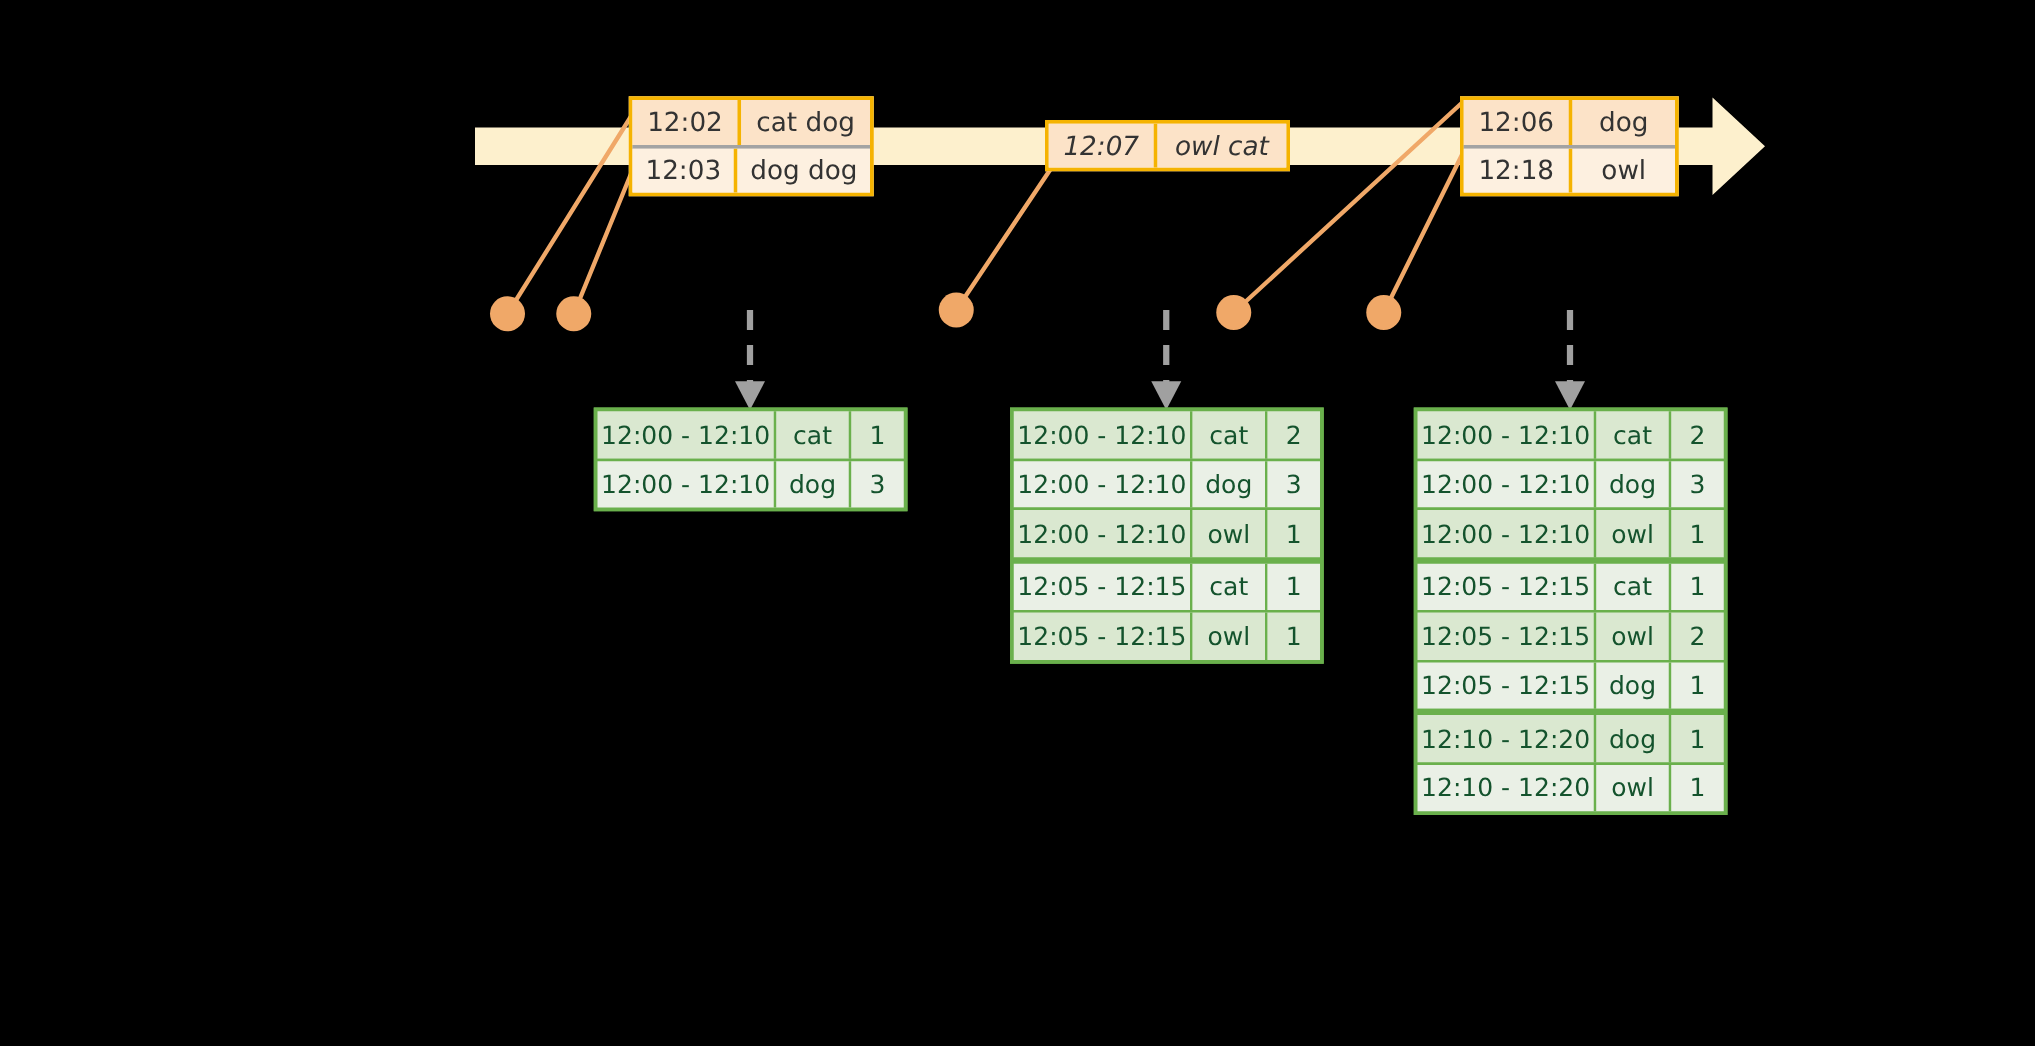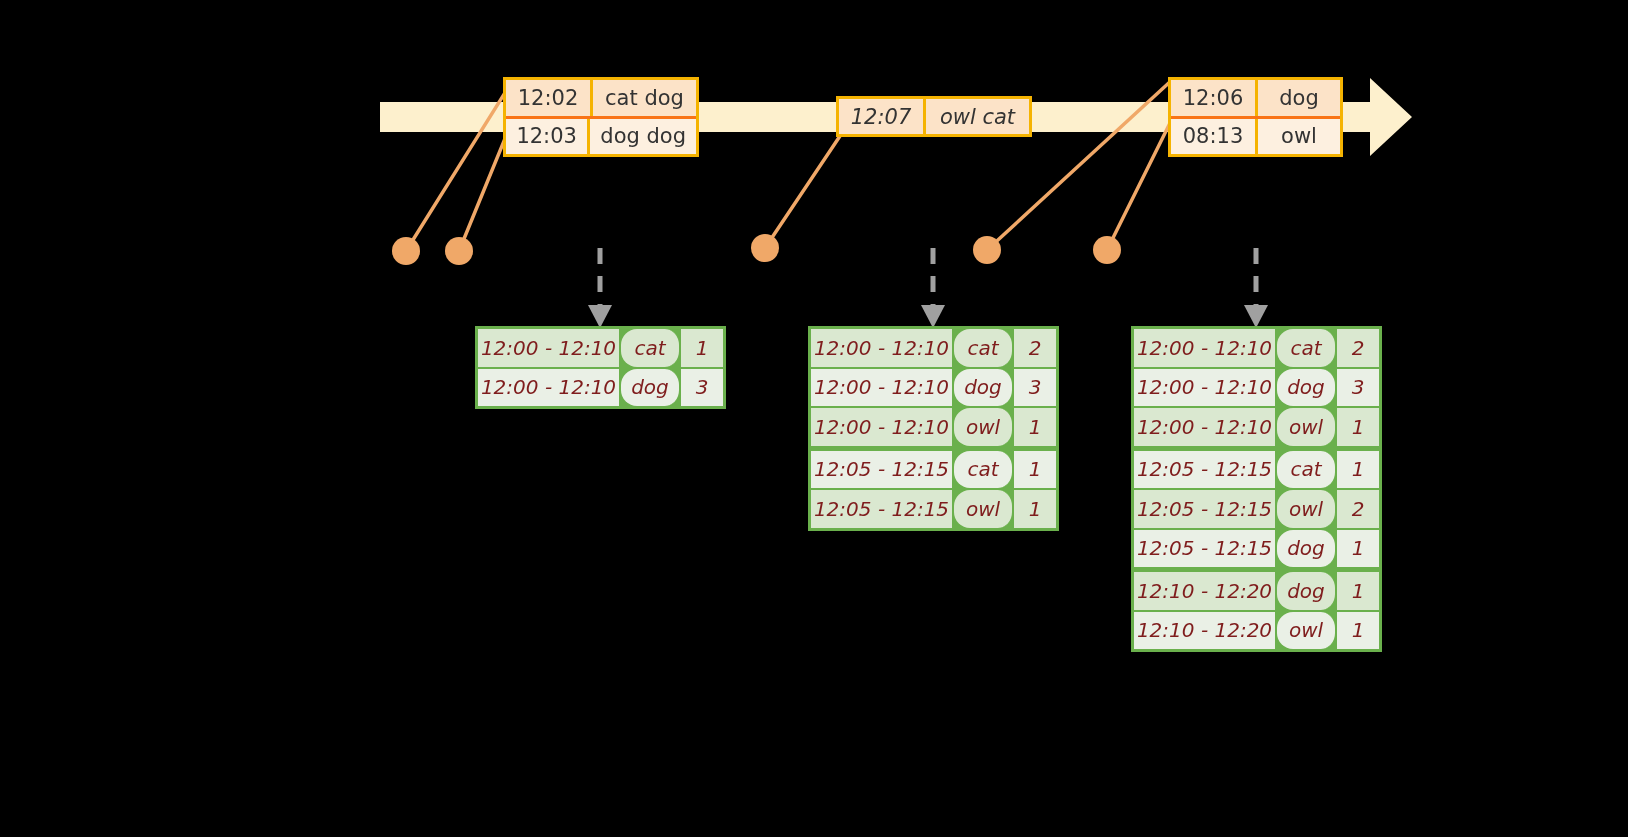--- a/index.html
+++ b/index.html
@@ -46,21 +46,21 @@
   }
   .event-row.alt .event-time,
   .event-row.alt .event-text {
     background: #fdf0e0;
   }
   .event-row.first .event-time,
   .event-row.first .event-text {
     background: #fce3c8;
   }
   .event-row + .event-row {
-    border-top: 3px solid #f97316;
+    border-top: 3px solid #a3a3a3;
   }
   .event-time {
     width: 87px;
     display: flex;
     align-items: center;
     justify-content: center;
     font-size: 21px;
     color: #333333;
     border-right: 3px solid #f5b301;
     box-sizing: border-box;
@@ -92,36 +92,34 @@
     height: 37.5px;
   }
   .rt-row + .rt-row {
     border-top: 2px solid #6ab04c;
   }
   .rt-cell {
     display: flex;
     align-items: center;
     justify-content: center;
     font-size: 20px;
-    color: #7f1d1d;
+    color: #14532d;
     box-sizing: border-box;
     background: #eaf0e6;
-    font-style: italic;
   }
   .rt-row.shaded .rt-cell {
     background: #dae8d0;
   }
   .rt-cell.c-window {
     width: 143px;
     border-right: 2px solid #6ab04c;
   }
   .rt-cell.c-word {
     width: 60px;
     border-right: 2px solid #6ab04c;
-    border-radius: 16px;
   }
   .rt-cell.c-count {
     width: 42px;
   }
 
   
   .rt-row.group-break {
     border-top: 5px solid #6ab04c;
   }
 </style>
@@ -185,21 +183,21 @@
       <div class="event-text">owl cat</div>
     </div>
   </div>
 
   <div class="event-box" style="left:1168px; top:61px; width:175px; height:80px;">
     <div class="event-row first">
       <div class="event-time">12:06</div>
       <div class="event-text">dog</div>
     </div>
     <div class="event-row alt">
-      <div class="event-time">08:13</div>
+      <div class="event-time">12:18</div>
       <div class="event-text">owl</div>
     </div>
   </div>
 
   <div class="result-table" style="left:475px; top:310px;">
     <div class="rt-row shaded">
       <div class="rt-cell c-window">12:00 - 12:10</div>
       <div class="rt-cell c-word">cat</div>
       <div class="rt-cell c-count">1</div>
     </div>

